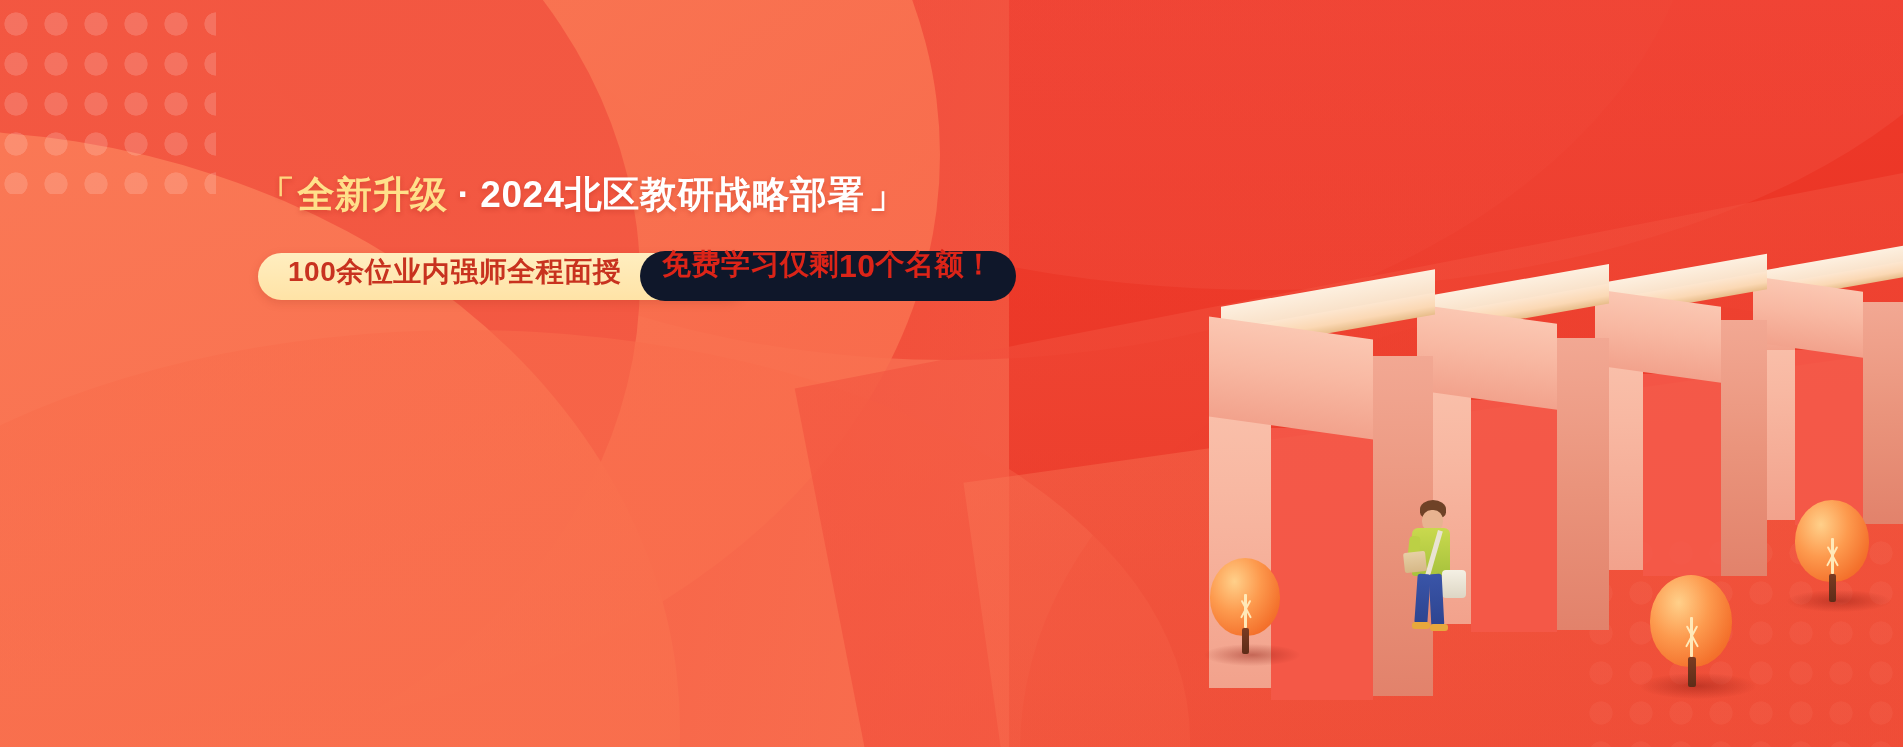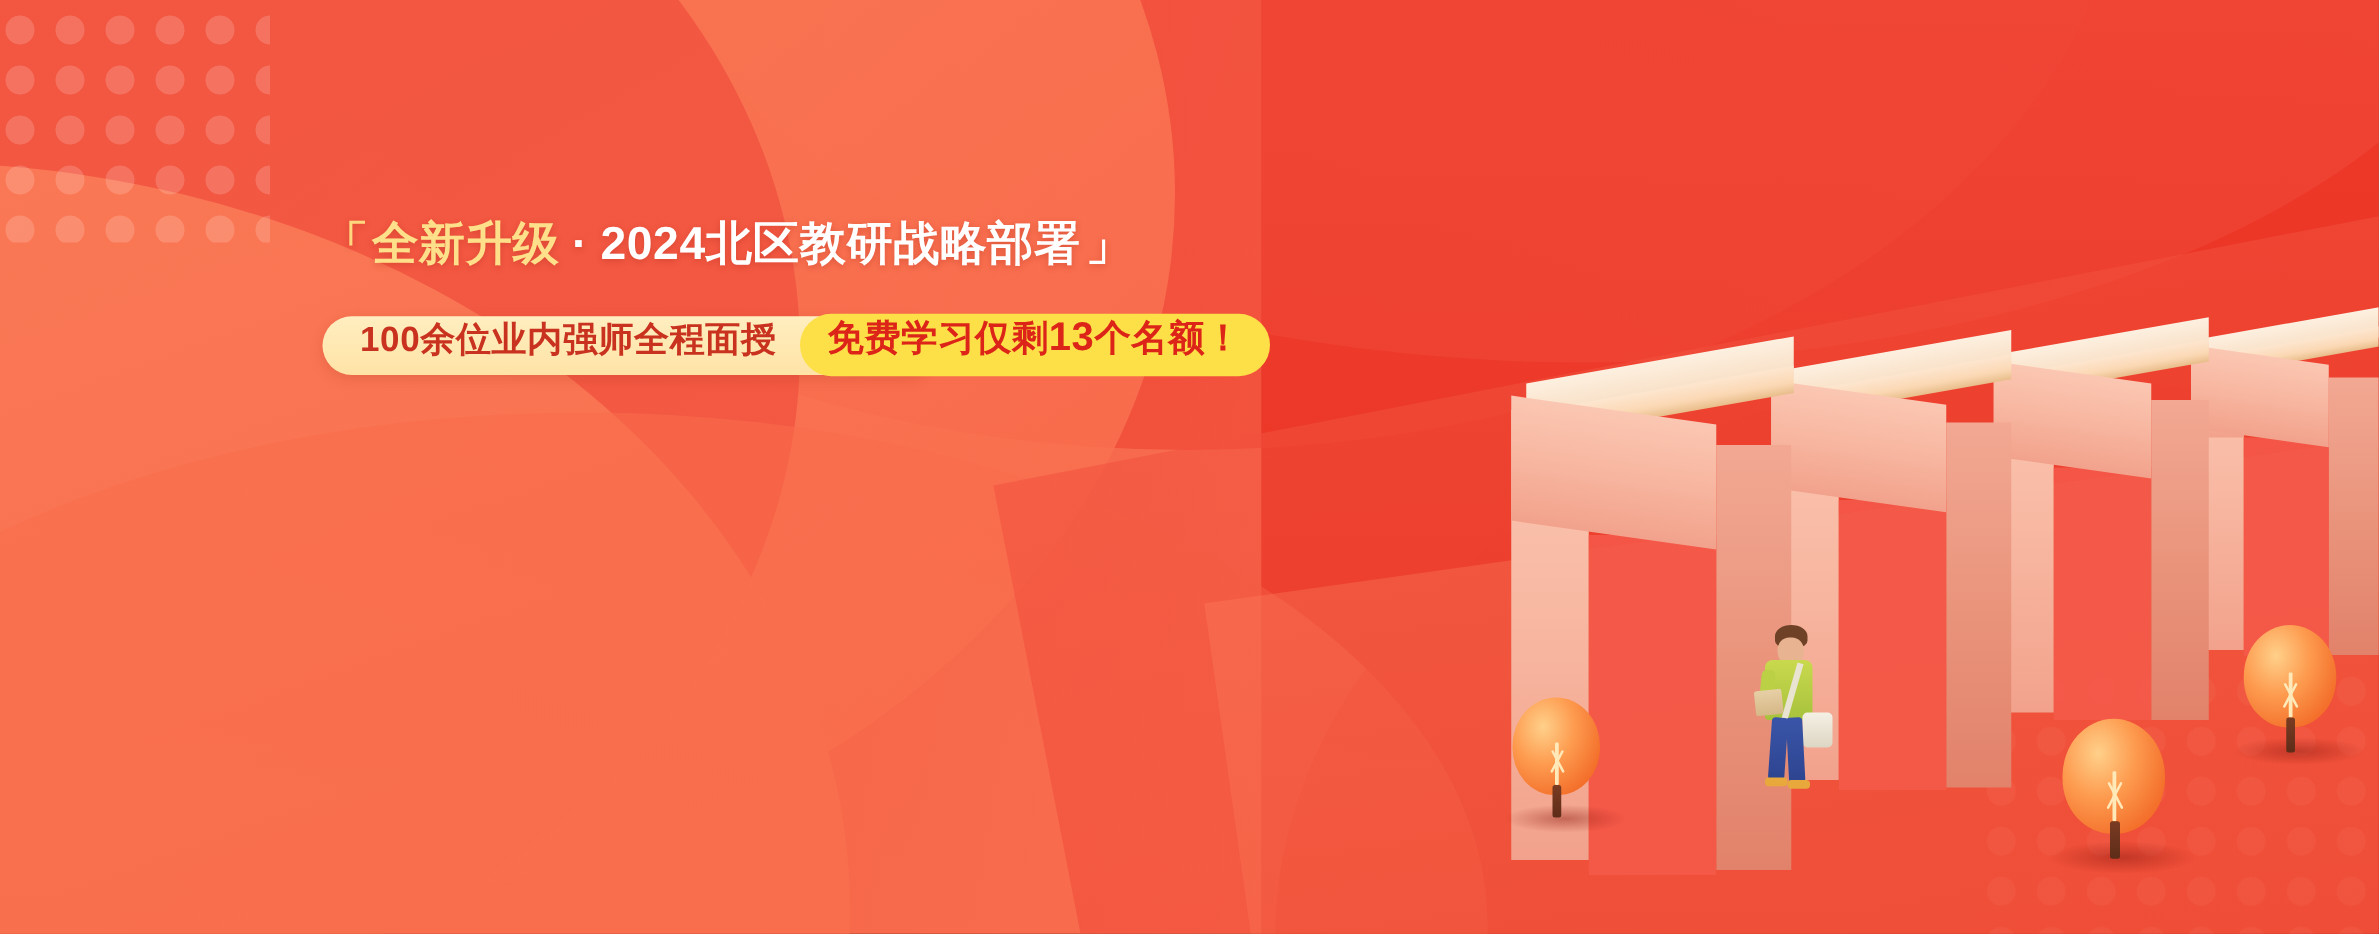--- a/index.html
+++ b/index.html
@@ -209,23 +209,23 @@
     font-weight:700;
     color:#c8321f;
     letter-spacing:.5px;
     white-space:nowrap;
     box-shadow:0 3px 10px rgba(150,40,20,.18);
   }
   .badge-free {
     position:absolute;
     left:382px; top:4px;
     height:50px;
-    padding:0 22px;
-    display:flex; align-items:flex-start;
-    background:#fde047;
+    padding:16px 22px;
+    display:flex; align-items:flex-end;
+    background:#0f172a;
     border-radius:25px;
     font-size:29px;
     font-weight:700;
     color:#dc2418;
     letter-spacing:.5px;
     white-space:nowrap;
   }
   .badge-free .num { font-size:32px; }
 </style>
 </head>
@@ -338,20 +338,20 @@
       <span class="brk">「</span><span class="hl">全新升级</span><span class="dot">·</span><span>2024北区教研战略部署</span><span class="brk2">」</span>
     </div>
 
 
     <div class="badges">
       <div class="badge-main">
         <span>100余位业内强师全程面授</span>
       </div>
       <div class="badge-free">
         <span>免费学习仅剩</span>
-          <span class="num">13</span>
+          <span class="num">10</span>
           <span>个名额！</span>
       </div>
     </div>
 
   </div>
 
 </div>
 
 </body></html>

